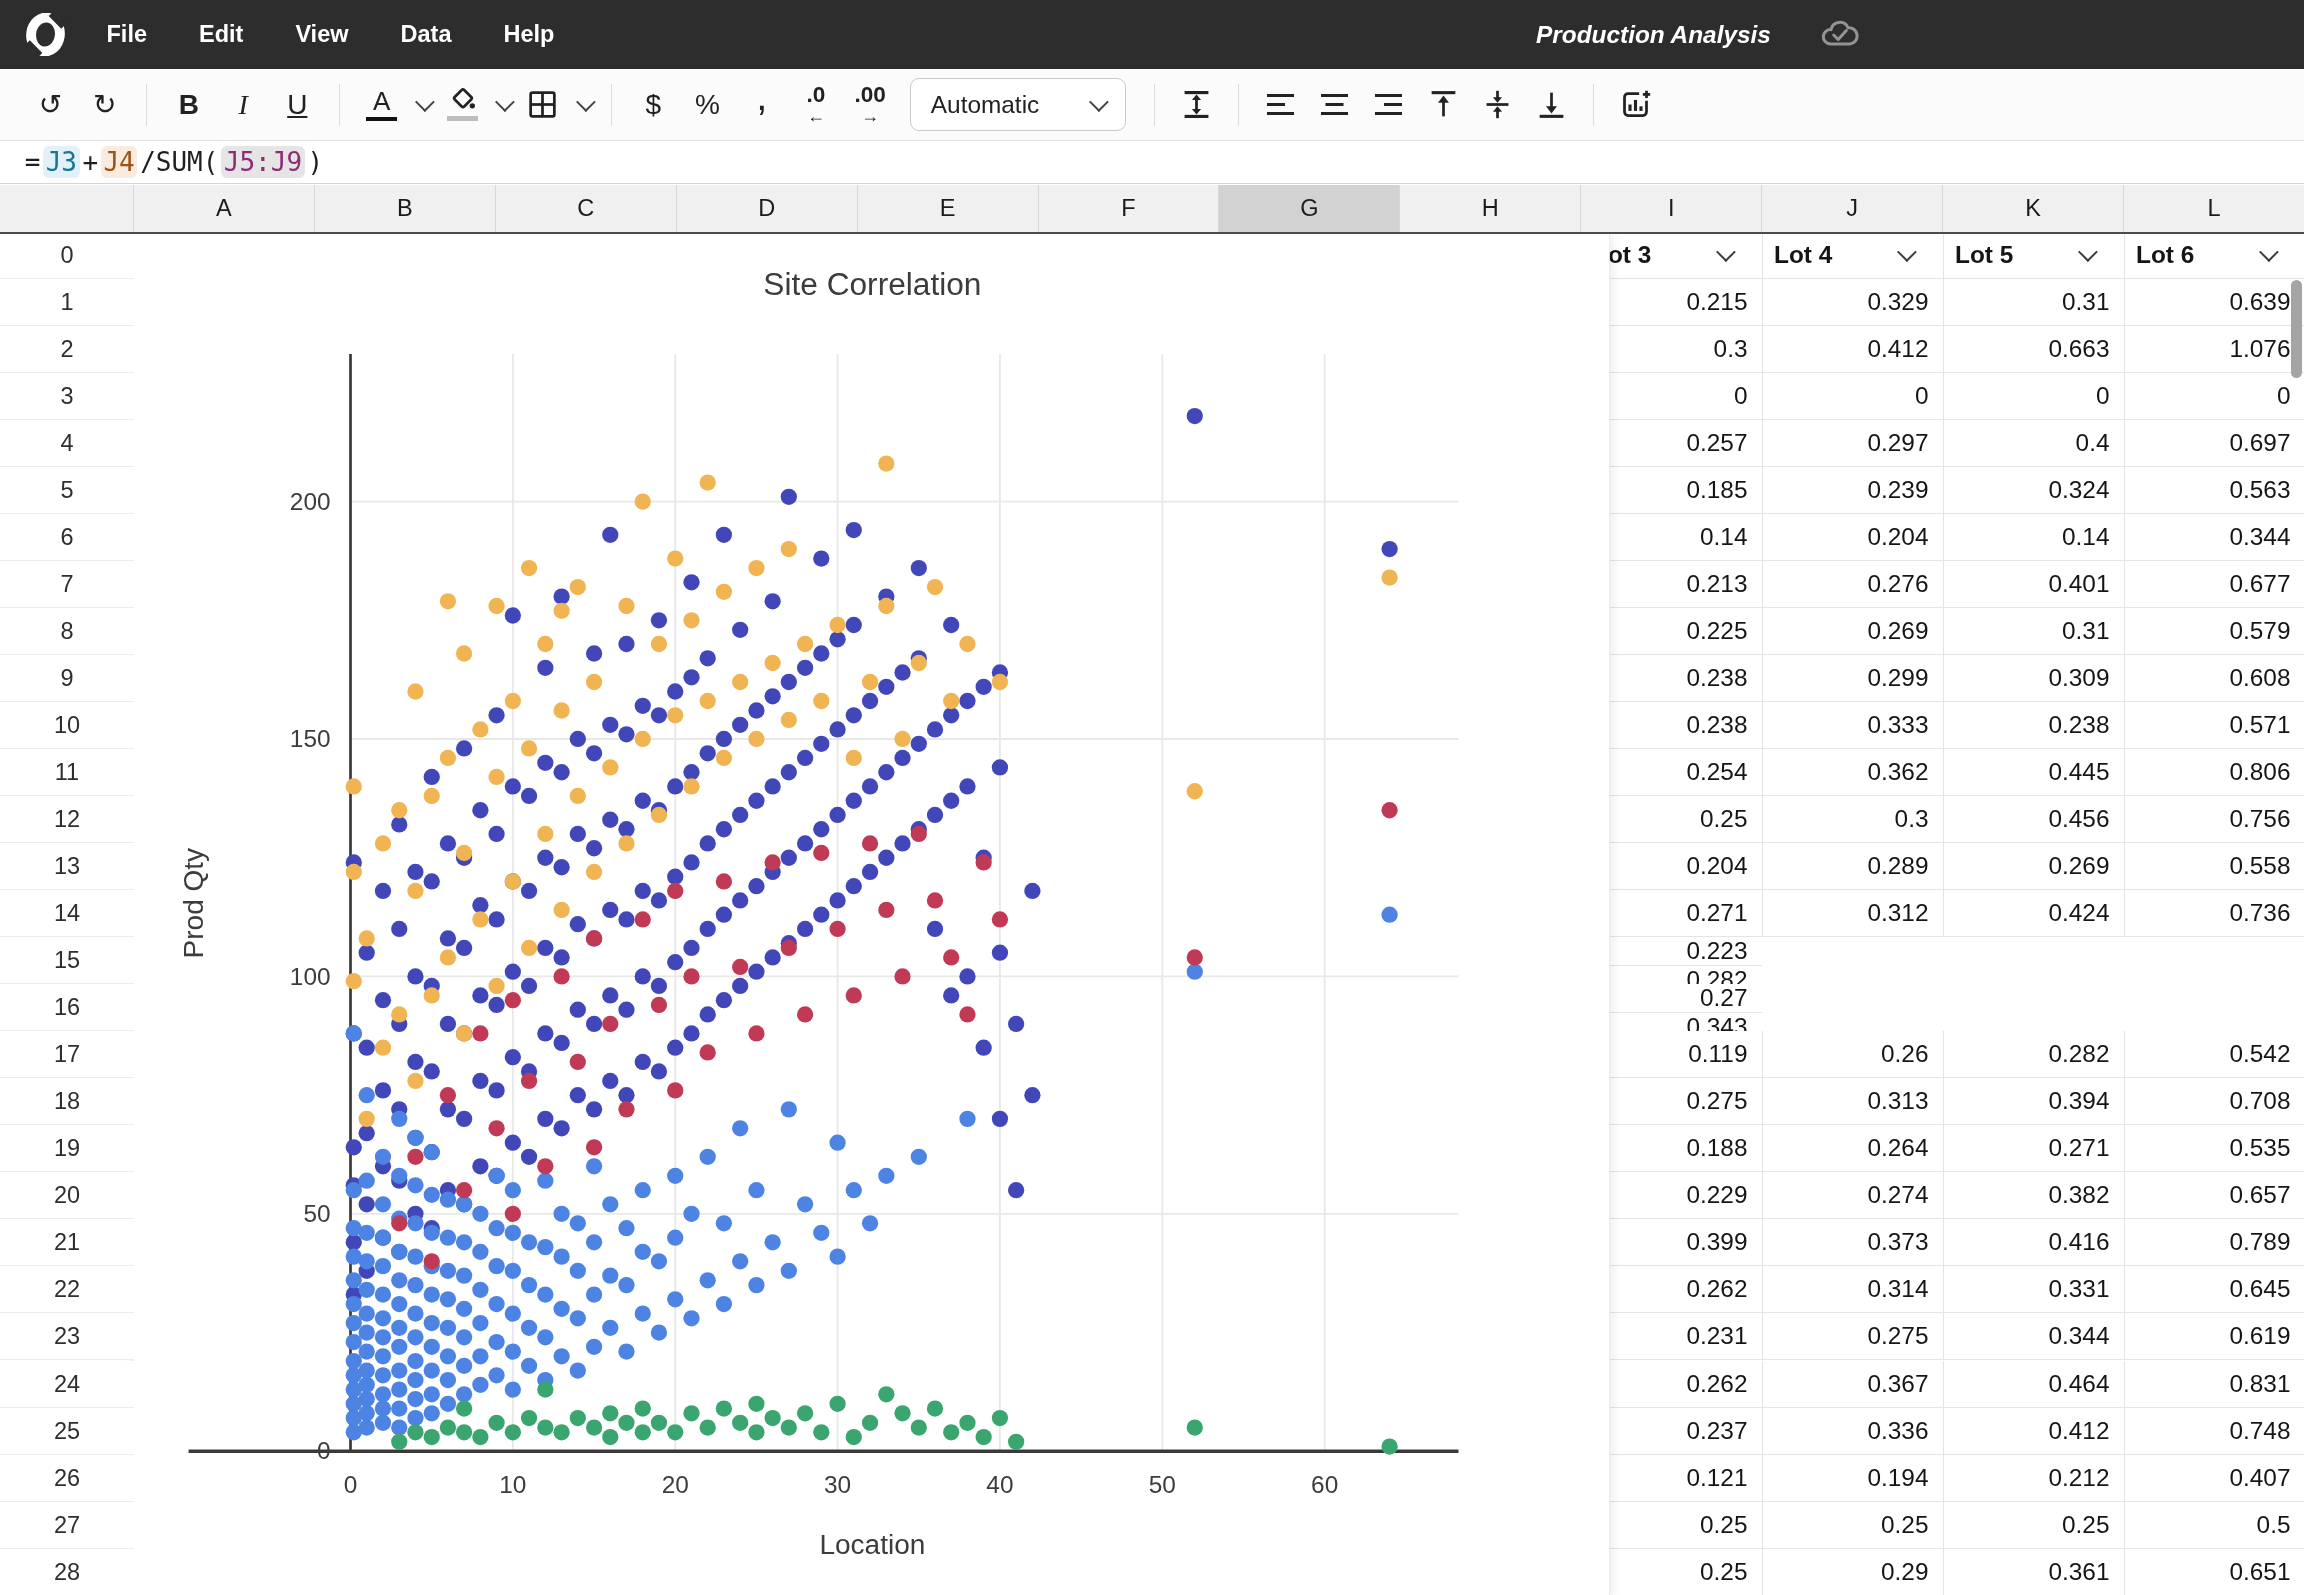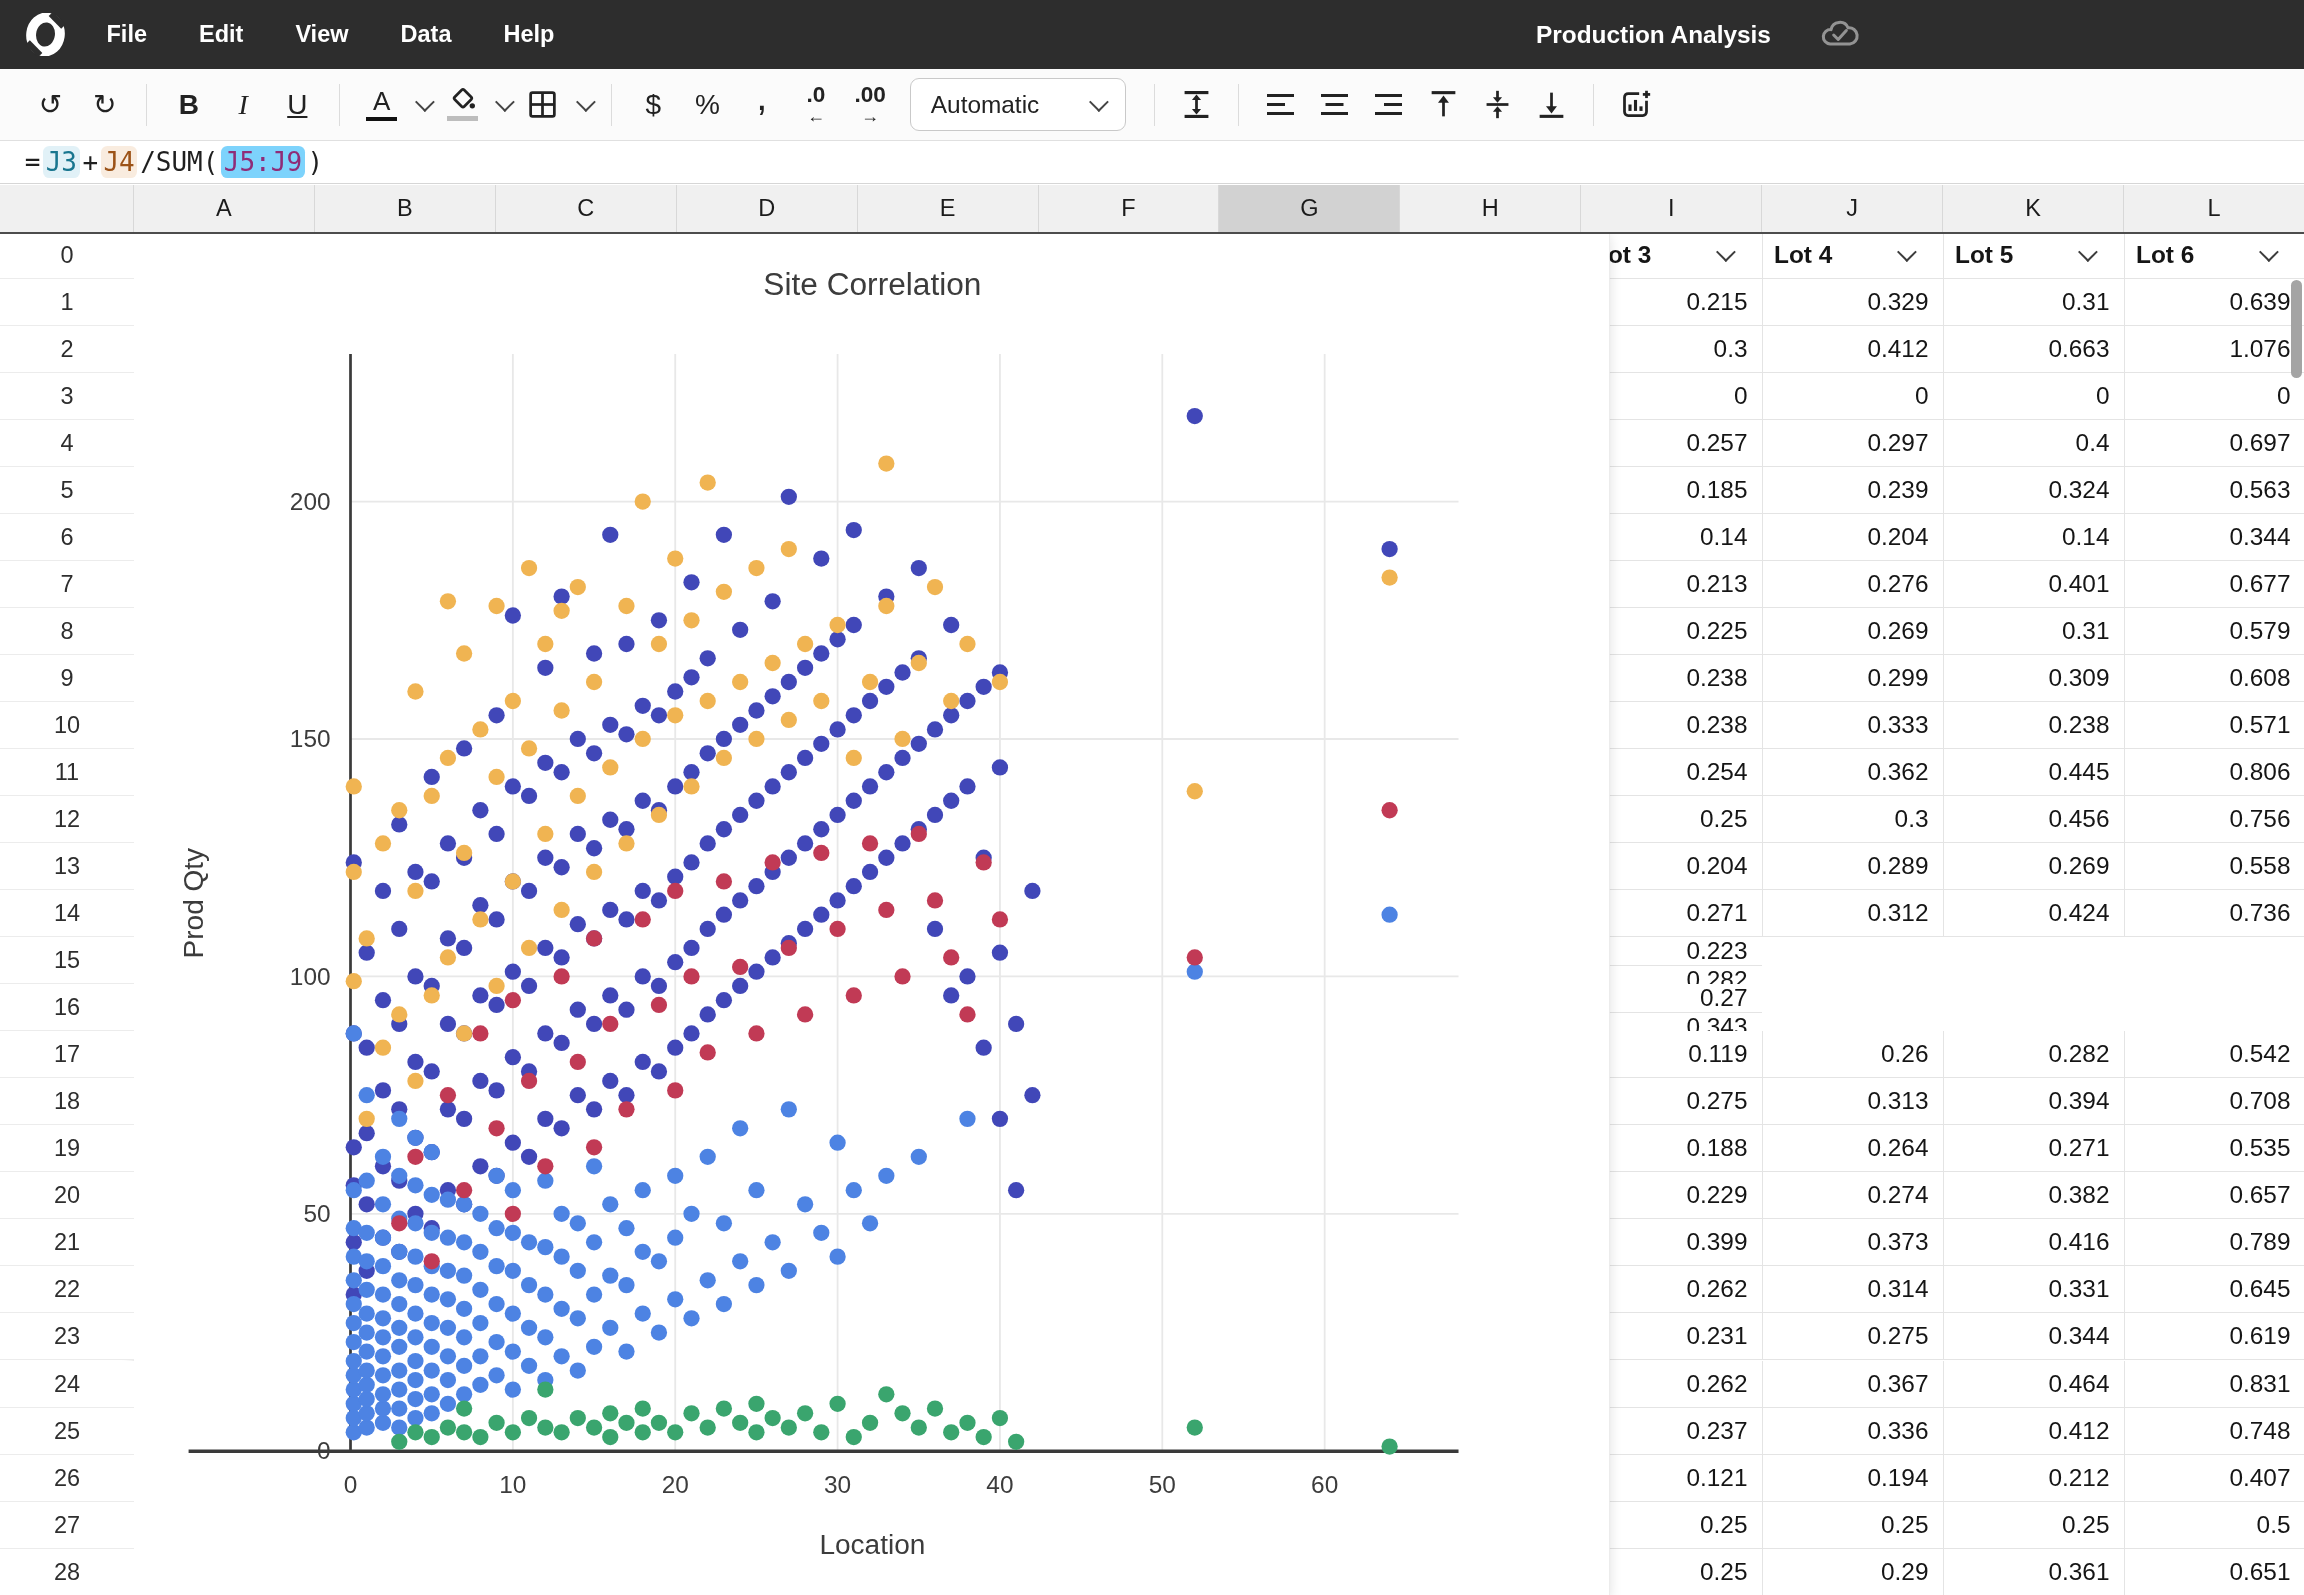--- a/index.html
+++ b/index.html
@@ -7,21 +7,21 @@
     width:2305px;height:1596px;overflow:hidden;position:relative;
     background:#ffffff;font-family:"Liberation Sans",sans-serif;
     -webkit-font-smoothing:antialiased;
   }
   
   .topbar{position:absolute;top:0;left:0;width:2305px;height:69px;background:#2d2d2d;
     display:flex;align-items:center;z-index:10;}
   .logo{margin-left:23.5px;width:43px;height:43px;flex:0 0 auto;}
   .menu{display:flex;margin-left:40px;gap:52px;}
   .menu-item{color:#fff;font-weight:bold;font-size:23.5px;cursor:default;}
-  .titlewrap{position:absolute;left:1536px;top:0;height:69px;display:flex;align-items:center;gap:48px;}
+  .titlewrap{position:absolute;left:1536px;top:0;height:69px;display:flex;align-items:center;gap:48px;font-style:italic;}
   .doc-title{color:#fff;font-weight:bold;font-size:24.4px;}
   
   .toolbar{position:absolute;top:69px;left:0;width:2305px;height:72px;background:#fbfbfb;
     border-bottom:0.9px solid #e0e0e0;display:flex;align-items:center;padding-left:27px;
     box-sizing:border-box;gap:7.2px;z-index:9;}
   .tb{min-width:47px;height:49px;display:flex;align-items:center;justify-content:center;
     font-size:28px;color:#222;border-radius:7.2px;}
   .tb.bold{font-weight:bold;}
   .tb.italic{font-style:italic;font-family:"Liberation Serif",serif;}
   .tb.underl{text-decoration:underline;}
@@ -34,21 +34,21 @@
   .dec small{font-size:18px;font-weight:normal;margin-top:0.9px;}
   .fmt-select{border:0.9px solid #c9c9c9;border-radius:9px;height:51px;padding:0 20px;
     display:flex;align-items:center;gap:47px;font-size:24.4px;color:#222;background:#fff;margin:0 9px;}
   
   .formulabar{position:absolute;top:141px;left:0;width:2305px;height:43px;background:#fff;
     border-bottom:0.9px solid #d6d6d6;display:flex;align-items:center;padding-left:22px;
     box-sizing:border-box;font-family:"DejaVu Sans Mono",monospace;font-size:26px;color:#1f1f1f;z-index:8;}
   .tok{border-radius:6.3px;padding:0.9px 2.7px;}
   .tok.ref1{color:#19768f;background:#e1f1f7;}
   .tok.ref2{color:#9c5318;background:#f9ecdf;}
-  .tok.ref3{color:#8f2c78;background:#7dd3fc;}
+  .tok.ref3{color:#8f2c78;background:#e5e5e5;}
   
   .colheaders{position:absolute;top:185px;left:0;width:2305px;height:47px;background:#f0f0f0;
     border-bottom:2.7px solid #4c4c4c;box-sizing:content-box;display:flex;z-index:5;}
   .corner{width:134px;height:47px;border-right:0.9px solid #d8d8d8;box-sizing:border-box;background:#f0f0f0;}
   .colh{width:181px;height:47px;display:flex;align-items:center;justify-content:center;
     font-size:23.5px;color:#1b1b1b;border-right:0.9px solid #d8d8d8;box-sizing:border-box;}
   .colh.selected{background:#d2d2d2;}
   
   .rownum{position:absolute;left:0;width:134px;height:47px;display:flex;align-items:center;
     justify-content:center;font-size:23.5px;color:#2e2e2e;background:#fff;

